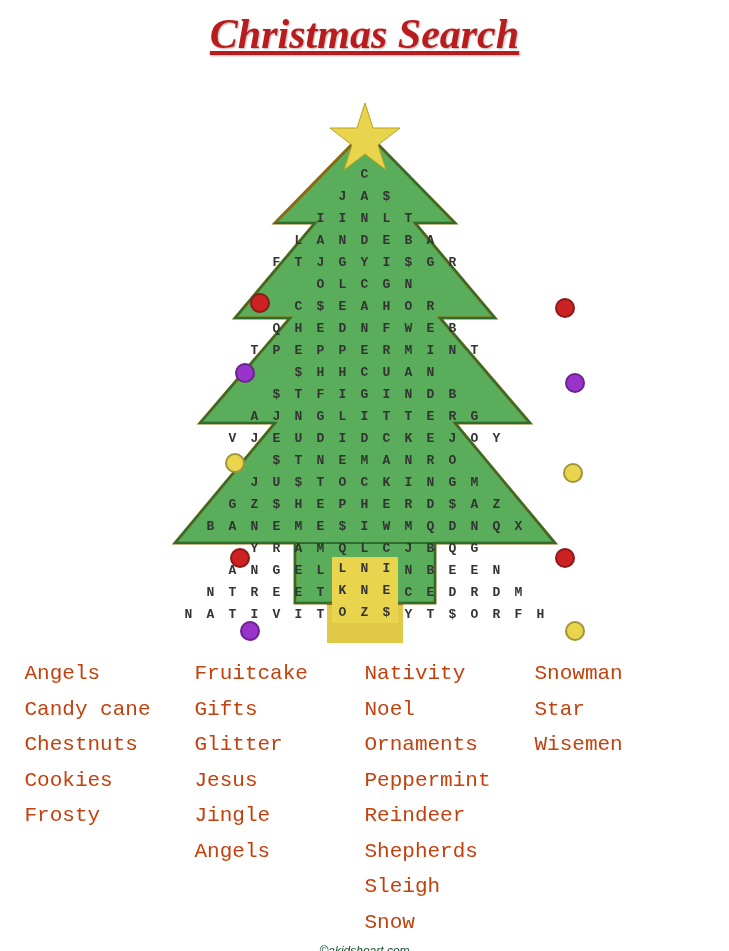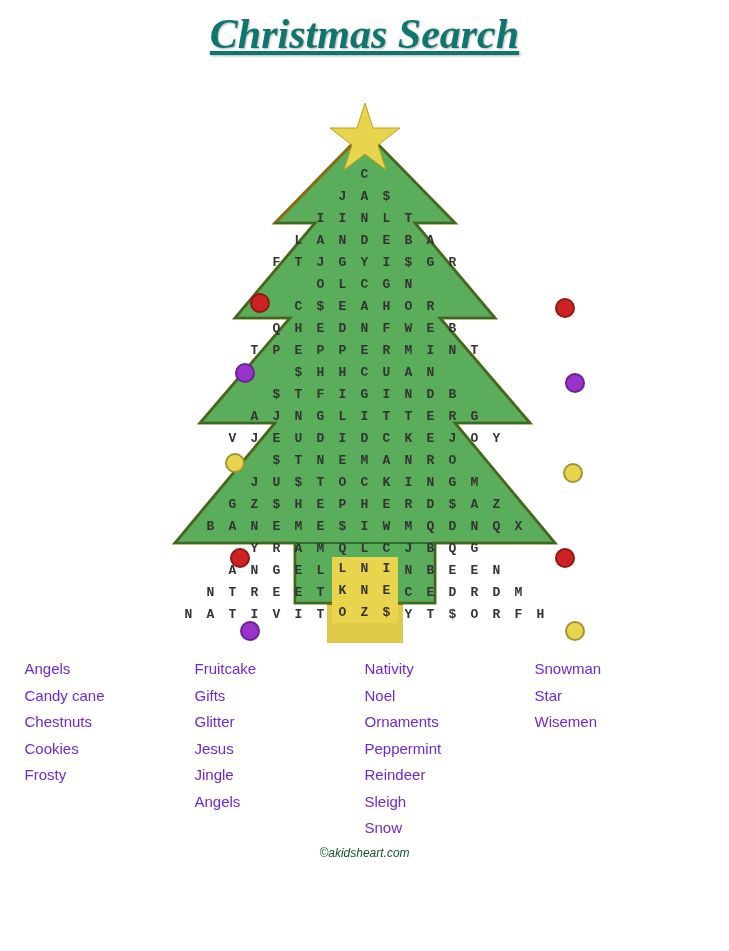--- a/index.html
+++ b/index.html
@@ -9,21 +9,21 @@
       background: white;
       font-family: Arial, sans-serif;
       display: flex;
       flex-direction: column;
       align-items: center;
     }
 
     .title {
       font-size: 42px;
       font-weight: bold;
-      color: #0f766e;
+      color: #b91c1c;
       text-decoration: underline;
       font-family: 'Times New Roman', serif;
       text-shadow: 1px 1px 2px rgba(0,0,0,0.3);
       margin-top: 10px;
       margin-bottom: 5px;
       font-style: italic;
     }
 
     .tree-container {
       position: relative;
@@ -102,23 +102,23 @@
       gap: 0;
     }
 
     .word-column {
       display: flex;
       flex-direction: column;
       gap: 4px;
     }
 
     .word-item {
-      font-size: 15px;
-      font-family: Liberation Sans, sans-serif;
-      color: #6d28d9;
+      font-size: 21px;
+      font-family: Liberation Mono, monospace;
+      color: #c2410c;
       line-height: 1.5;
     }
 
     .copyright {
       font-size: 12px;
       color: #14532d;
       margin-top: 6px;
       font-style: italic;
     }
 
@@ -443,20 +443,21 @@
         <div class="word-item">Jesus</div>
         <div class="word-item">Jingle</div>
         <div class="word-item">Angels</div>
       </div>
     <div class="word-column" id="col3">
         <div class="word-item">Nativity</div>
         <div class="word-item">Noel</div>
         <div class="word-item">Ornaments</div>
         <div class="word-item">Peppermint</div>
         <div class="word-item">Reindeer</div>
+        <div class="word-item">Shepherds</div>
         <div class="word-item">Sleigh</div>
         <div class="word-item">Snow</div>
       </div>
     <div class="word-column" id="col4">
         <div class="word-item">Snowman</div>
         <div class="word-item">Star</div>
         <div class="word-item">Wisemen</div>
       </div>
   </div>
 </div>

